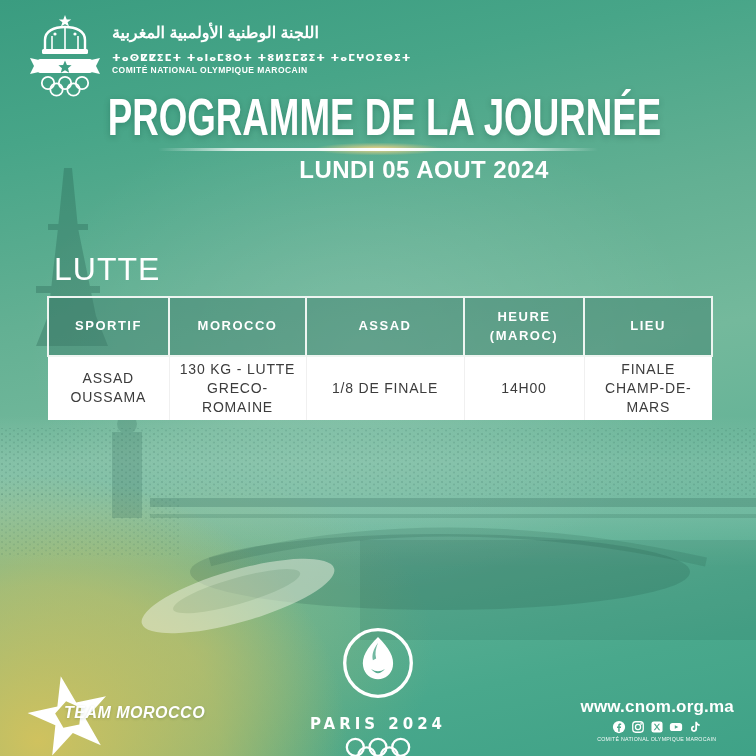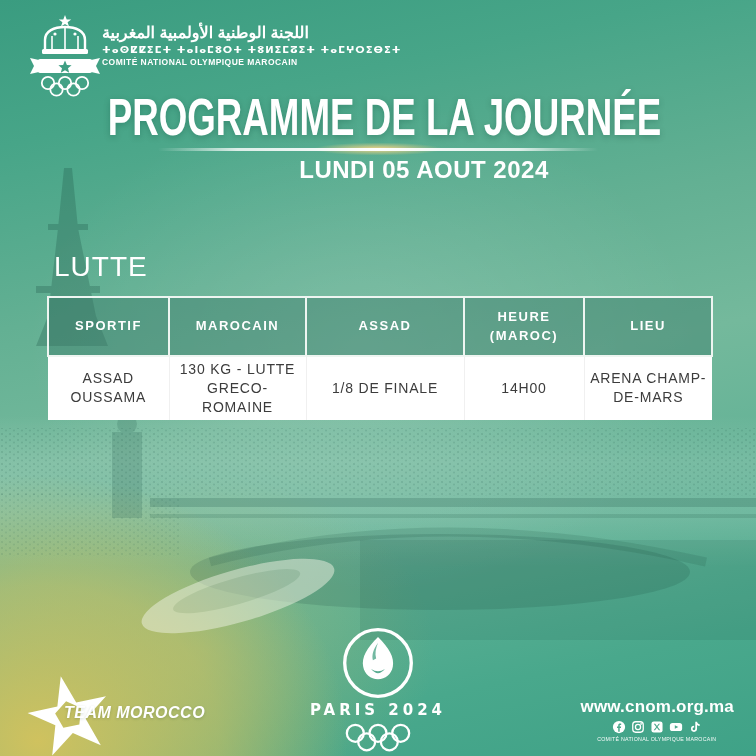--- a/index.html
+++ b/index.html
@@ -10,52 +10,52 @@
       radial-gradient(ellipse 430px 370px at 5% 98%, rgba(214,195,92,.95) 0%, rgba(214,195,92,.55) 42%, rgba(214,195,92,0) 72%),
       radial-gradient(ellipse 330px 250px at 27% 86%, rgba(196,192,110,.40), rgba(196,192,110,0) 70%),
       radial-gradient(ellipse 520px 380px at 48% 46%, rgba(255,255,255,.14), rgba(255,255,255,0) 65%),
       linear-gradient(180deg, transparent 55%, rgba(240,245,238,.14) 61%, rgba(240,245,238,.14) 68%, transparent 75%),
       linear-gradient(168deg,#3a9c80 0%,#47a588 16%,#63b093 36%,#74b99c 52%,#63b296 68%,#49a88c 86%,#3fa287 100%);
   }
   svg{display:block}
   
   .scene{position:absolute;inset:0;pointer-events:none;}
   
-  .logo{position:absolute;left:28px;top:14px;display:flex;align-items:flex-start;}
+  .logo{position:absolute;left:28px;top:14px;display:flex;gap:10px;align-items:flex-start;}
   .logo-emblem svg{width:74px;height:84px;}
   .logo-text{margin-top:10px;line-height:1;}
   .logo-arabic{font-size:16px;font-weight:bold;line-height:1.1;direction:rtl;text-align:left;}
-  .logo-tifinagh{font-size:10px;font-weight:bold;letter-spacing:1px;margin-top:3px;font-family:"DejaVu Sans",sans-serif;}
+  .logo-tifinagh{font-size:10px;font-weight:bold;letter-spacing:1px;margin-top:11px;font-family:"DejaVu Sans",sans-serif;}
   .logo-french{font-size:8.5px;font-weight:bold;letter-spacing:.45px;margin-top:3px;}
   
   .title{position:absolute;top:88px;left:0;width:604px;text-align:right;font-size:51px;font-weight:700;
          text-shadow:0 2px 8px rgba(0,60,45,.25);white-space:nowrap;}
   .title>span{display:inline-block;transform:scaleX(.72);transform-origin:center;}
   .flare{position:absolute;top:148px;left:158px;width:440px;height:3px;
          background:linear-gradient(90deg,transparent,rgba(255,255,255,.8) 18%,#fff 50%,rgba(255,255,255,.8) 82%,transparent);}
   .flare-glow{position:absolute;top:138px;left:288px;width:180px;height:22px;
          background:radial-gradient(ellipse 90px 9px at 50% 50%, rgba(255,214,130,.95), rgba(255,214,130,0) 72%);}
   .date{position:absolute;top:156px;left:0;width:756px;text-align:center;font-size:24px;font-weight:700;letter-spacing:.5px;margin-left:46px;}
   
-  .section-label{position:absolute;left:54px;top:251px;font-size:28px;font-weight:400;letter-spacing:1px;}
+  .section-label{position:absolute;left:54px;top:251px;font-size:32px;font-weight:400;letter-spacing:1px;}
   table.sched{position:absolute;left:47px;top:296px;width:664px;border-collapse:collapse;table-layout:fixed;}
   .sched th{background:rgba(56,120,102,.42);border:2px solid #eef5f1;color:#fff;font-size:13px;font-weight:bold;
             letter-spacing:1.5px;height:53px;line-height:1.45;padding:2px 5px;text-align:center;vertical-align:middle;}
   .sched td{background:#fff;color:#3c3c3c;font-size:14px;letter-spacing:.8px;height:50px;padding:3px 5px;
             text-align:center;vertical-align:middle;line-height:1.35;border:none;}
   .sched td+td{border-left:1px solid rgba(0,0,0,.06);}
   .sched col.c1{width:121px}.sched col.c2{width:137px}.sched col.c3{width:158px}.sched col.c4{width:120px}.sched col.c5{width:128px}
   
   .team{position:absolute;left:26px;top:672px;width:240px;height:84px;}
   .team-star{position:absolute;left:0;top:0;width:86px;height:86px;}
   .team-label{position:absolute;left:38px;top:32px;font-size:16px;font-style:italic;font-weight:800;
               letter-spacing:.5px;white-space:nowrap;text-shadow:0 1px 3px rgba(0,50,35,.2);}
   .paris{position:absolute;left:0;top:626px;width:756px;text-align:center;}
   .paris-flame{width:74px;height:74px;margin:0 auto;}
-  .paris-word{font-size:15px;font-weight:700;letter-spacing:4px;margin-top:1px;font-family:"DejaVu Sans",sans-serif;}
+  .paris-word{font-size:15px;font-weight:700;letter-spacing:4px;margin-top:15px;font-family:"DejaVu Sans",sans-serif;}
   .paris-rings{width:68px;height:32px;margin:3px auto 0;}
   .site{position:absolute;right:22px;top:697px;text-align:center;}
   .site-url{font-size:17px;font-weight:700;letter-spacing:.2px;}
   .site-icons{display:flex;gap:5px;justify-content:center;margin-top:3px;}
   .site-icons svg{width:14px;height:14px;}
   .site-caption{font-size:6px;letter-spacing:.3px;margin-top:2px;transform:scale(.88);white-space:nowrap;opacity:.95;}
 </style>
 </head>
 <body>
 
@@ -138,33 +138,33 @@
     <colgroup>
         <col class="c1">
         <col class="c2">
         <col class="c3">
         <col class="c4">
         <col class="c5">
       </colgroup>
     <thead>
       <tr>
         <th>SPORTIF</th>
-        <th>MAROCAIN</th>
+        <th>MOROCCO</th>
         <th>ASSAD</th>
         <th>HEURE (MAROC)</th>
         <th>LIEU</th>
       </tr>
     </thead>
     <tbody>
       <tr>
         <td>ASSAD OUSSAMA</td>
         <td>130 KG - LUTTE GRECO-ROMAINE</td>
         <td>1/8 DE FINALE</td>
         <td>14H00</td>
-        <td>ARENA CHAMP-DE-MARS</td>
+        <td>FINALE CHAMP-DE-MARS</td>
       </tr>
     </tbody>
   </table>
 
   <div class="team">
     <svg class="team-star" viewBox="0 0 100 100">
       <path fill-rule="evenodd" transform="rotate(-12 50 50)" fill="#fff" d="M50,4 L61.2,37.6 L96.6,37.6 L68,58.4 L78.9,92 L50,71.4 L21.1,92 L32,58.4 L3.4,37.6 L38.8,37.6 Z
            M50,33.8 L34.6,45 L40.5,63.2 L59.5,63.2 L65.4,45 Z"></path>
     </svg>
     <div class="team-label">TEAM MOROCCO</div>

